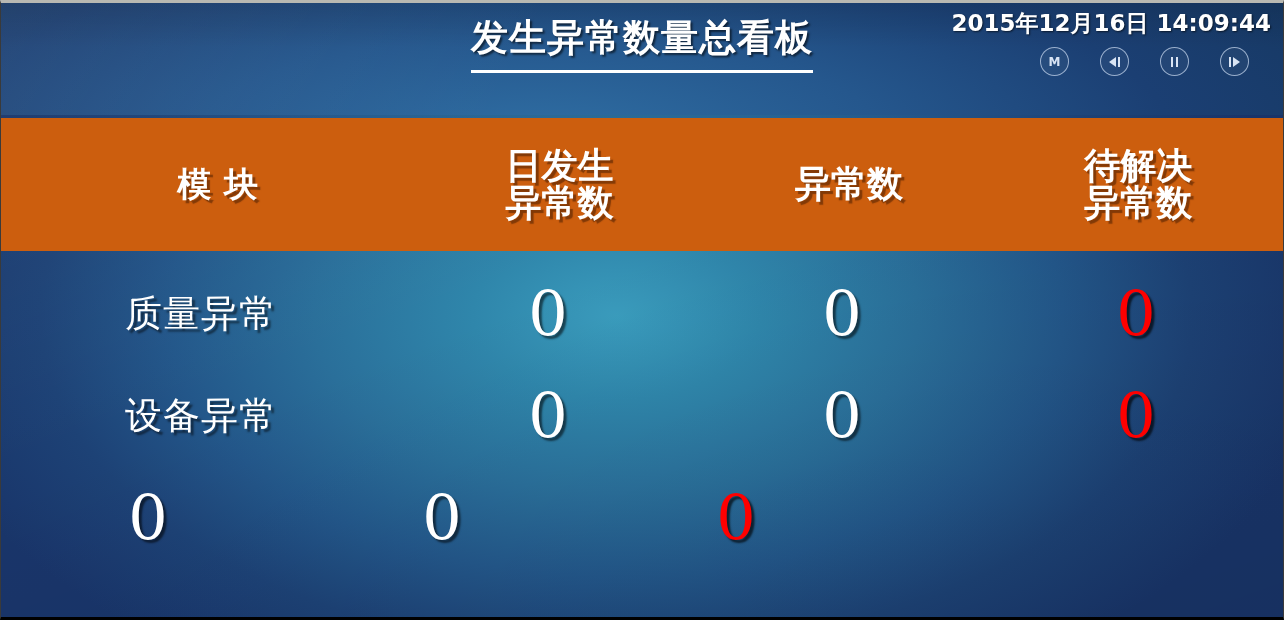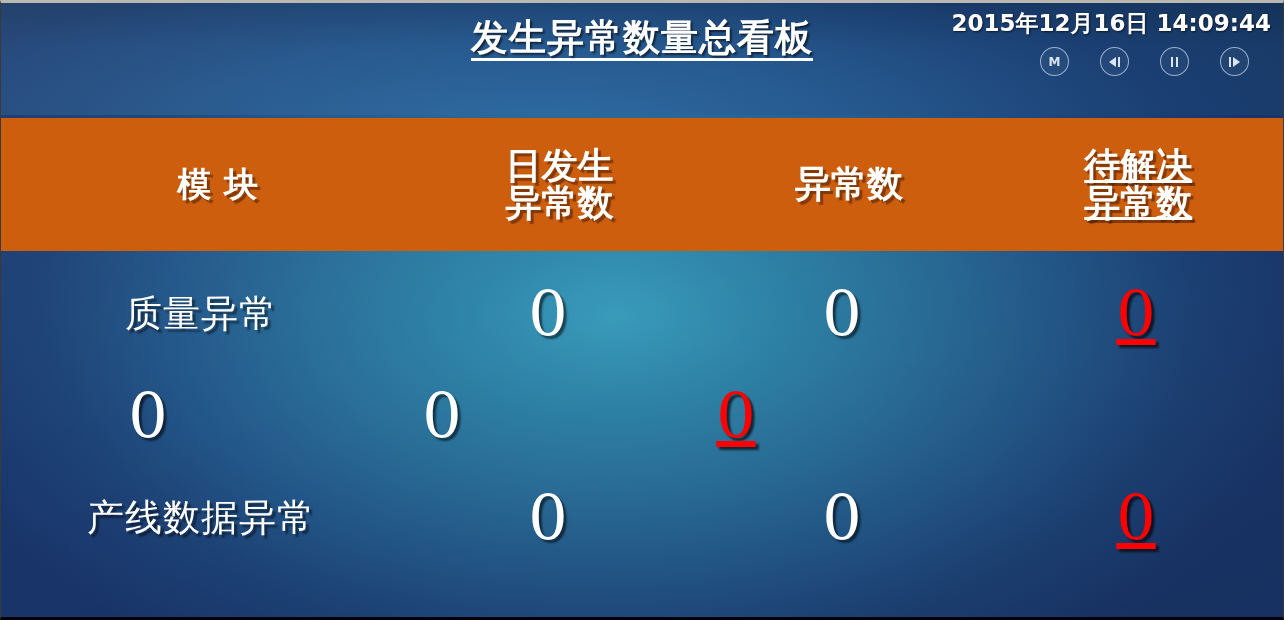--- a/index.html
+++ b/index.html
@@ -69,21 +69,21 @@
     text-align: center;
     z-index: 3;
   }
   #title .txt {
     display: inline-block;
     font-size: 37px;
     font-weight: bold;
     color: #ffffff;
     letter-spacing: 1px;
     border-bottom: 3px solid #ffffff;
-    padding-bottom: 0;
+    padding-bottom: 12px;
     line-height: 1.12;
     text-shadow: 2px 2px 2px rgba(0,0,0,0.55);
   }
 
   
   #clock {
     position: absolute;
     right: 12px;
     top: 5px;
     font-size: 23px;
@@ -181,21 +181,21 @@
     width: 1282px;
     height: 133px;
     background: #cc5e0e;
     display: flex;
     z-index: 2;
   }
 
   .col-module { width: 400px; }
   .col-a { width: 294px; }
   .col-b { width: 294px; }
-  .col-c { width: 294px; text-decoration: underline; }
+  .col-c { width: 294px; }
 
   .hcell {
     display: flex;
     align-items: center;
     justify-content: center;
     text-align: center;
     color: #ffffff;
     font-weight: bold;
     text-shadow: 3px 3px 1px rgba(70,28,0,0.55);
     line-height: 1.02;
@@ -326,27 +326,27 @@
     <div id="rows">
 
       <div class="row r1">
         <div class="cell label col-module">质量异常</div>
         <div class="cell value col-a">0</div>
         <div class="cell value col-b">0</div>
         <div class="cell value alert col-c">0</div>
       </div>
 
       <div class="row r2">
+        <div class="cell label col-module">设备异常</div>
         <div class="cell value col-a">0</div>
         <div class="cell value col-b">0</div>
         <div class="cell value alert col-c">0</div>
       </div>
 
       <div class="row r3">
-        <div class="cell label col-module">产线数据异常</div>
         <div class="cell value col-a">0</div>
         <div class="cell value col-b">0</div>
         <div class="cell value alert col-c">0</div>
       </div>
 
     </div>
   </div>
 
 </div>
 

